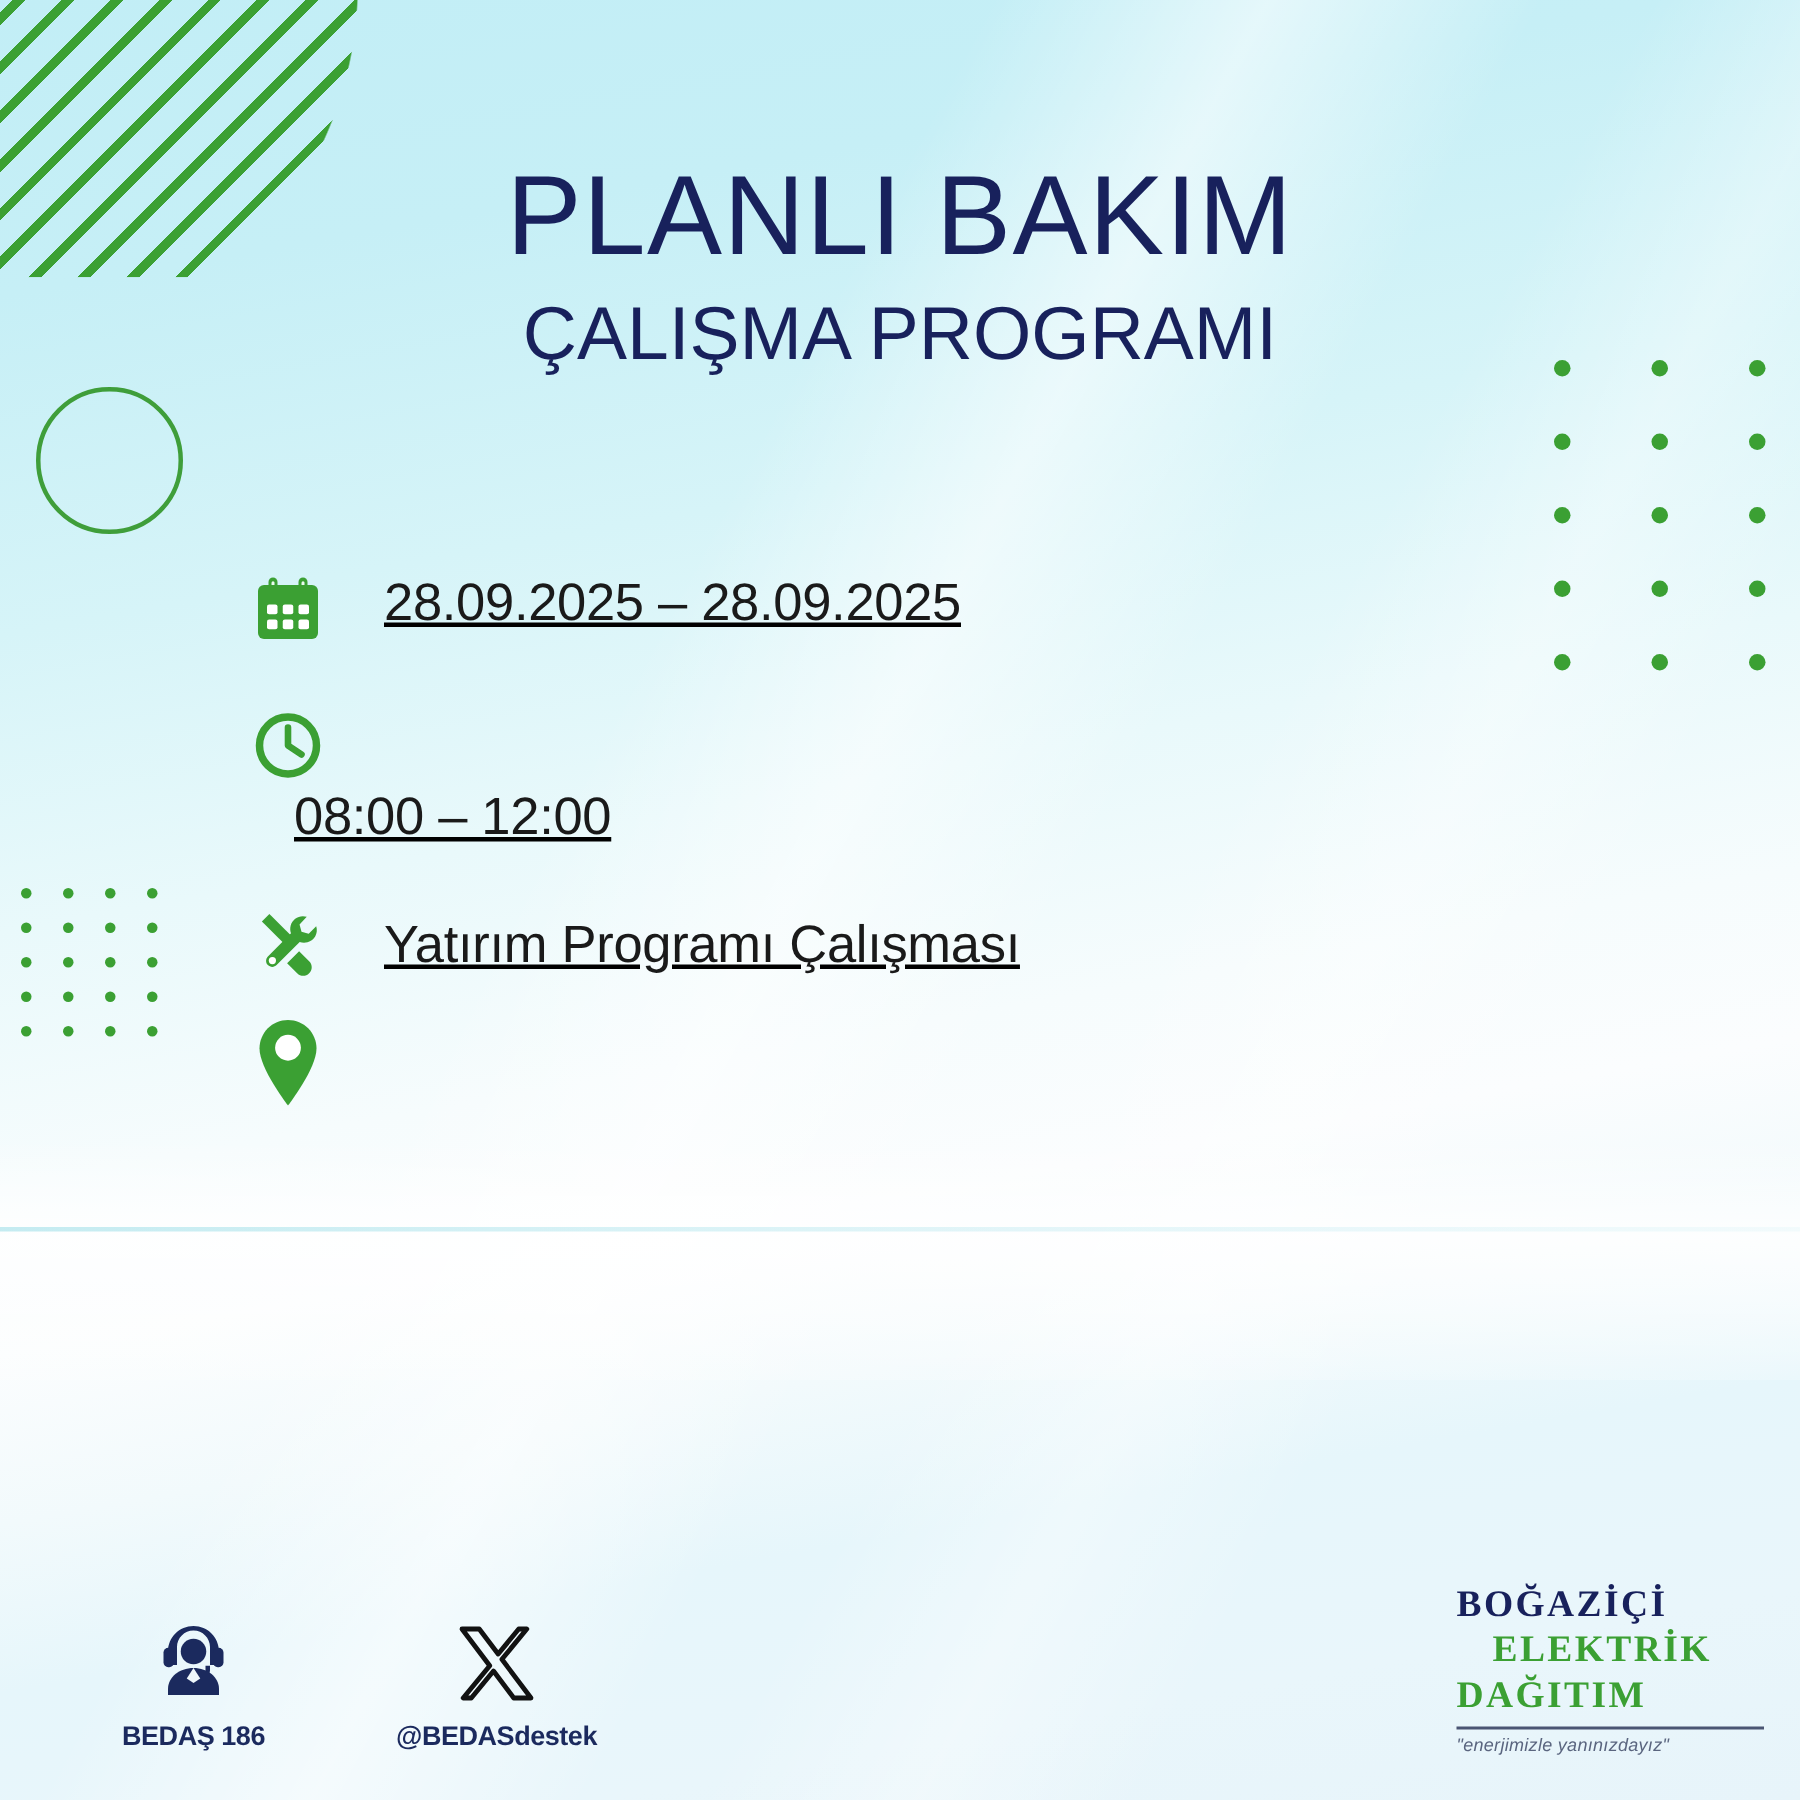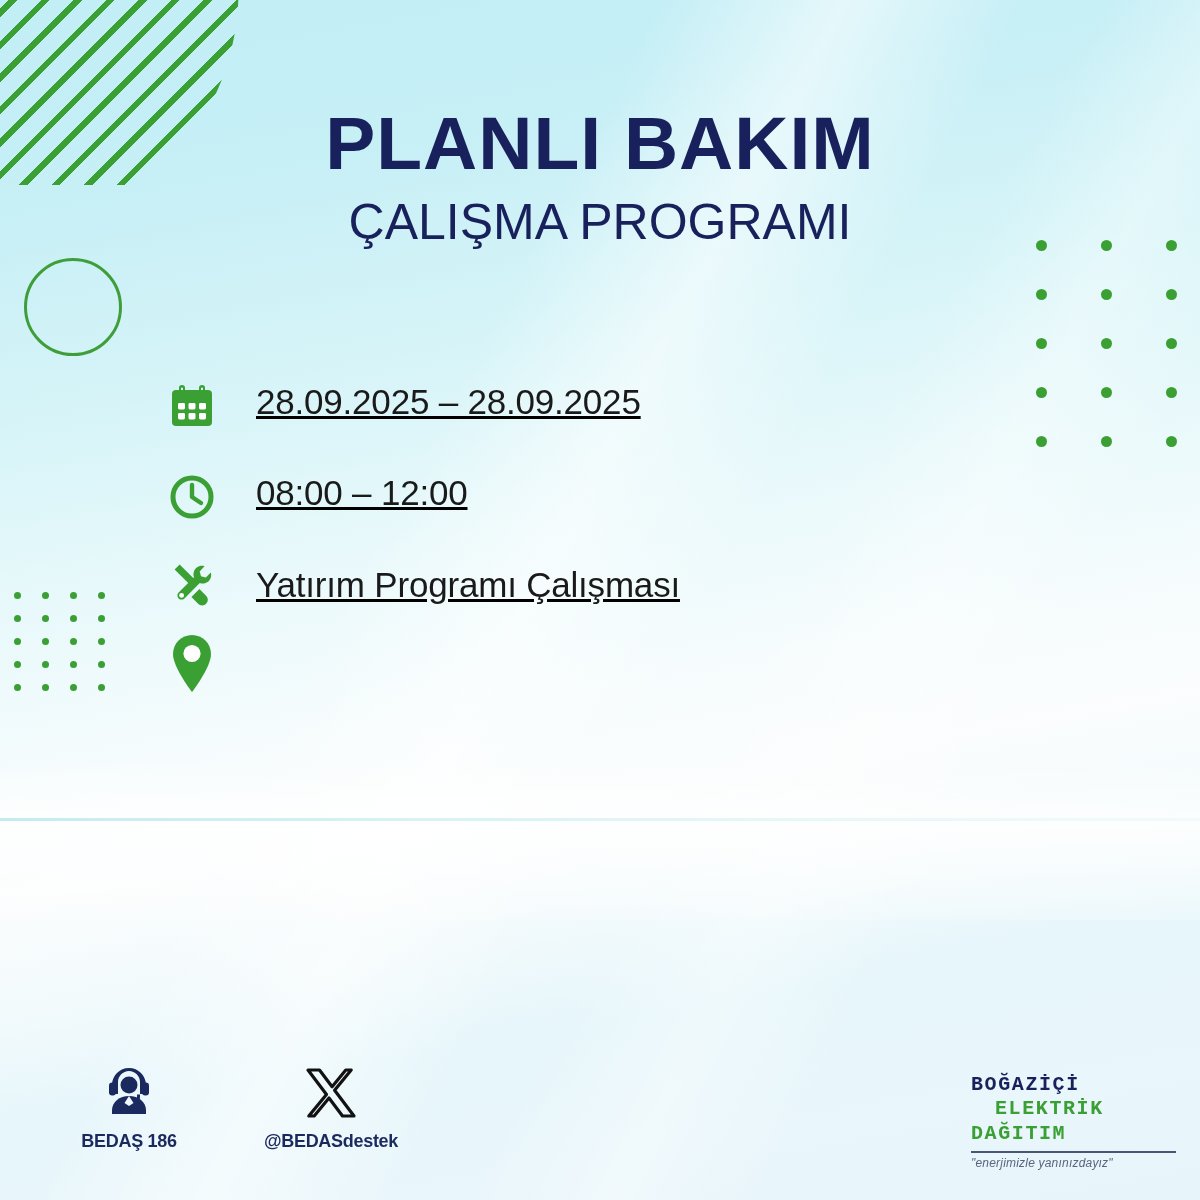--- a/index.html
+++ b/index.html
@@ -132,21 +132,21 @@
     left: 0;
     right: 0;
     top: 106px;
     text-align: center;
     pointer-events: none;
   }
   .heading .line1 {
     display: block;
     color: #18215c;
     font-size: 75px;
-    font-weight: 700;
+    font-weight: 400;
     letter-spacing: 1px;
     line-height: 1.0;
     font-family: "Liberation Sans", sans-serif;
   }
   .heading .line2 {
     display: block;
     color: #18215c;
     font-size: 50px;
     font-weight: 400;
     letter-spacing: 0px;
@@ -179,30 +179,30 @@
   .info-row .text-cell {
     color: #1a1a1a;
     font-size: 35px;
     line-height: 1.24;
     font-family: "Liberation Sans", sans-serif;
     padding-left: 28px;
     padding-top: 2px;
     letter-spacing: -0.2px;
   }
   #row-date { margin-bottom: 39px; }
-  #row-time { margin-bottom: 36px; }
+  #row-time { margin-bottom: 36px; flex-direction: column; }
   #row-work { margin-bottom: 18px; }
   #row-work .text-cell { padding-top: 6px; }
   #row-location .text-cell { padding-top: 4px; }
 
   
   .footer-contacts {
     position: absolute;
     left: 58px;
-    bottom: 48px;
+    bottom: 32px;
     display: flex;
     align-items: flex-end;
     gap: 60px;
   }
   .contact {
     width: 142px;
     text-align: center;
     color: #1b2a5e;
   }
   .contact .c-icon {
@@ -223,24 +223,24 @@
   .brand-logo {
     position: absolute;
     right: 24px;
     bottom: 30px;
     text-align: left;
     width: 205px;
   }
   .brand-logo .bl {
     display: block;
     font-weight: 700;
-    font-size: 20px;
+    font-size: 25px;
     letter-spacing: 1.6px;
     line-height: 1.22;
-    font-family: Liberation Mono, monospace;
+    font-family: Liberation Serif, serif;
   }
   .brand-logo .bl-1 { color: #18215c; }
   .brand-logo .bl-2 { color: #3ba033; margin-left: 24px; }
   .brand-logo .bl-3 { color: #3ba033; }
   .brand-logo .rule {
     margin: 5px 0 3px 0;
     height: 2px;
     background: #4a5573;
     width: 100%;
   }

